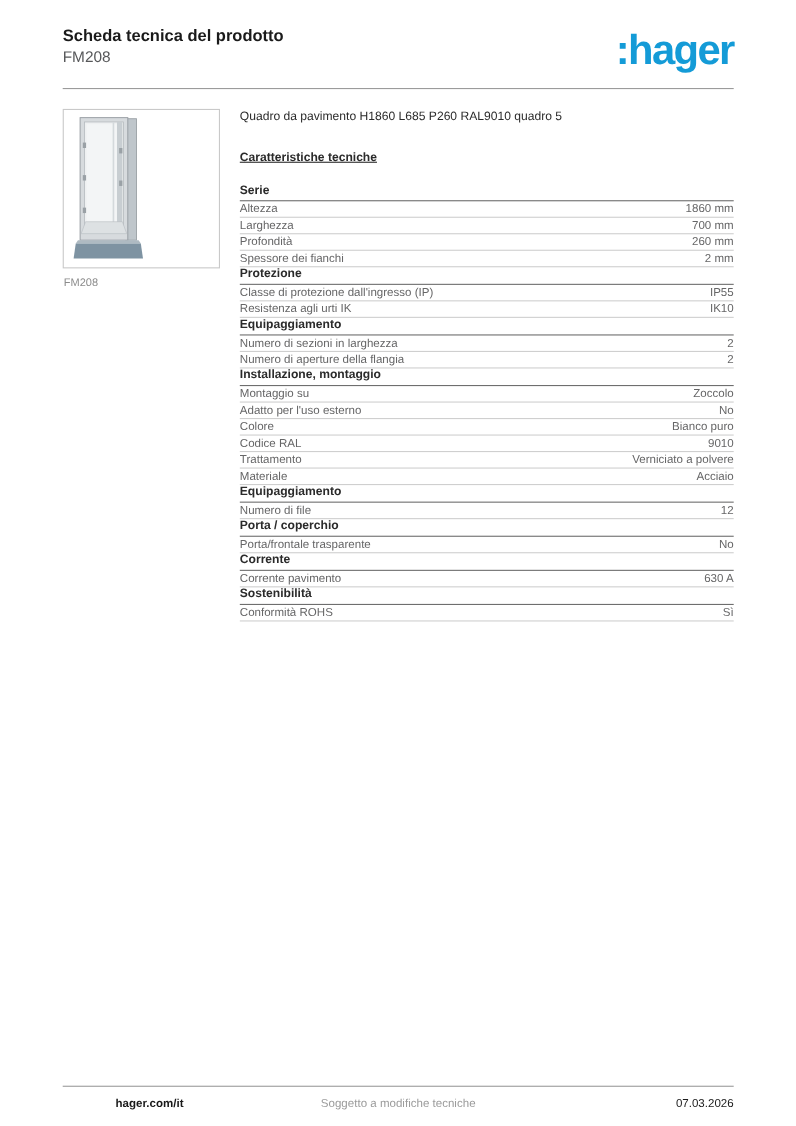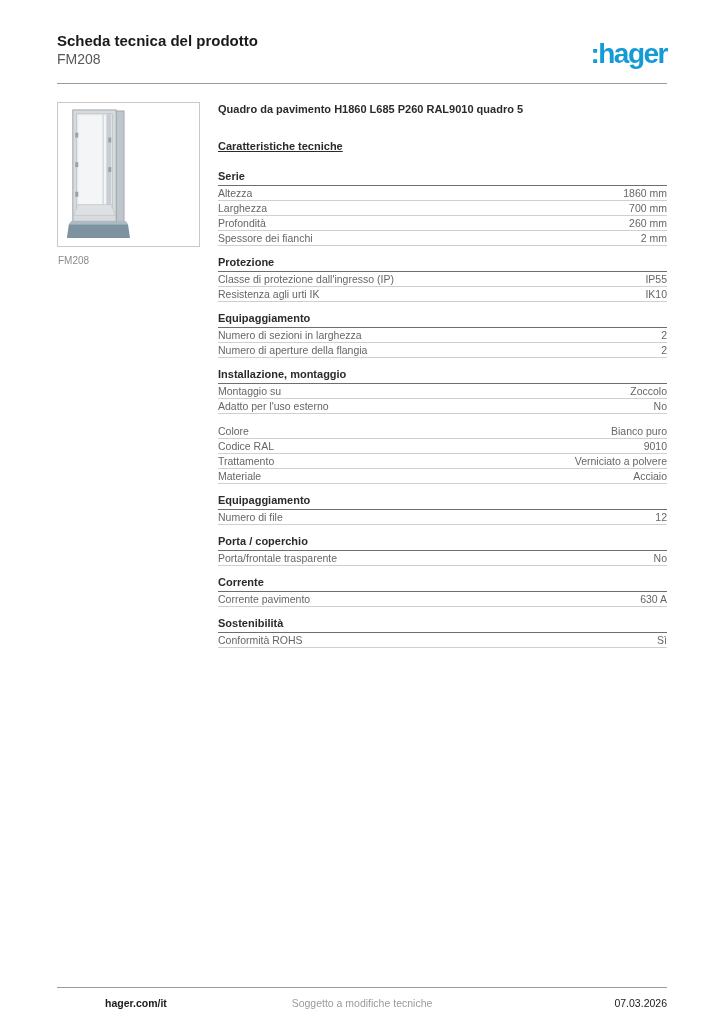--- a/index.html
+++ b/index.html
@@ -9,48 +9,48 @@
     background: #ffffff;
     font-family: "Liberation Sans", sans-serif;
     color: #1a1a1a;
     position: relative;
     overflow: hidden;
   }
   .page { position: absolute; inset: 0; padding: 18px 57px 0 57px; }
 
   
   .header-bar {
-    display: flex; justify-content: space-between; align-items: flex-end;
+    display: flex; justify-content: space-between; align-items: center;
     border-bottom: 1px solid #9b9b9b;
     padding-bottom: 15px;
   }
   .doc-title { font-size: 15px; font-weight: bold; line-height: 19px; margin: 0; color: #1a1a1a; }
   .doc-subtitle { font-size: 14px; color: #57585a; line-height: 18px; }
   .brand-logo {
-    font-size: 28px; font-weight: bold; letter-spacing: -1.5px;
-    color: #149bd7; line-height: 1; margin-top: 22px;
+    font-size: 38px; font-weight: bold; letter-spacing: -1.5px;
+    color: #149bd7; line-height: 1; margin-top: 9px;
   }
 
   
   .main { display: flex; gap: 18px; margin-top: 18px; }
   .left-col { flex: 0 0 143px; }
   .image-box {
     width: 143px; height: 145px;
     border: 1px solid #c9c9c9;
     background: #fff;
     display: flex; align-items: flex-start; justify-content: flex-start;
     padding: 3px 0 0 4px;
   }
   .image-caption { font-size: 10px; color: #8c8c8c; margin-top: 8px; padding-left: 1px; }
 
   .right-col { flex: 1; padding-top: 1px; }
-  .product-title { font-size: 11px; font-weight: bold; color: #2b2b2b; margin: 0 0 24px 0; line-height: 13px; }
+  .product-title { font-size: 11px; font-weight: normal; color: #2b2b2b; margin: 0 0 24px 0; line-height: 13px; }
   .section-title { font-size: 11px; font-weight: bold; color: #2b2b2b; margin: 0 0 17px 0; line-height: 13px; text-decoration: underline; }
 
-  .spec-group { margin-bottom: 10px; }
+  .spec-group { }
   .group-title {
     font-size: 11px; font-weight: bold; color: #2b2b2b;
     padding-bottom: 3px;
     border-bottom: 1px solid #6e6e6e;
     line-height: 12px;
   }
   .spec-row {
     display: flex; justify-content: space-between; align-items: center;
     height: 15px;
     border-bottom: 1px solid #cfcfcf;

